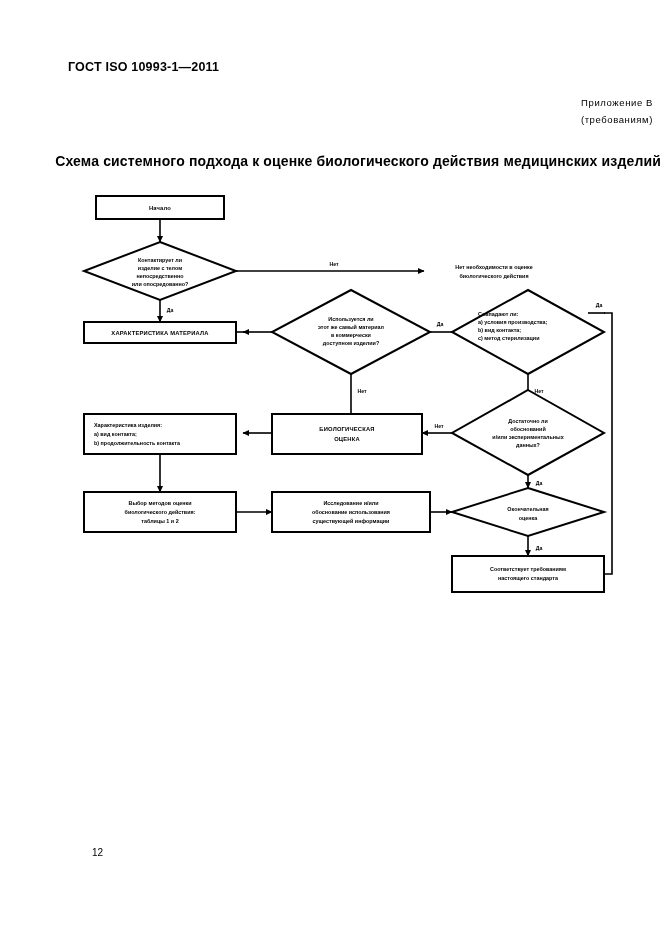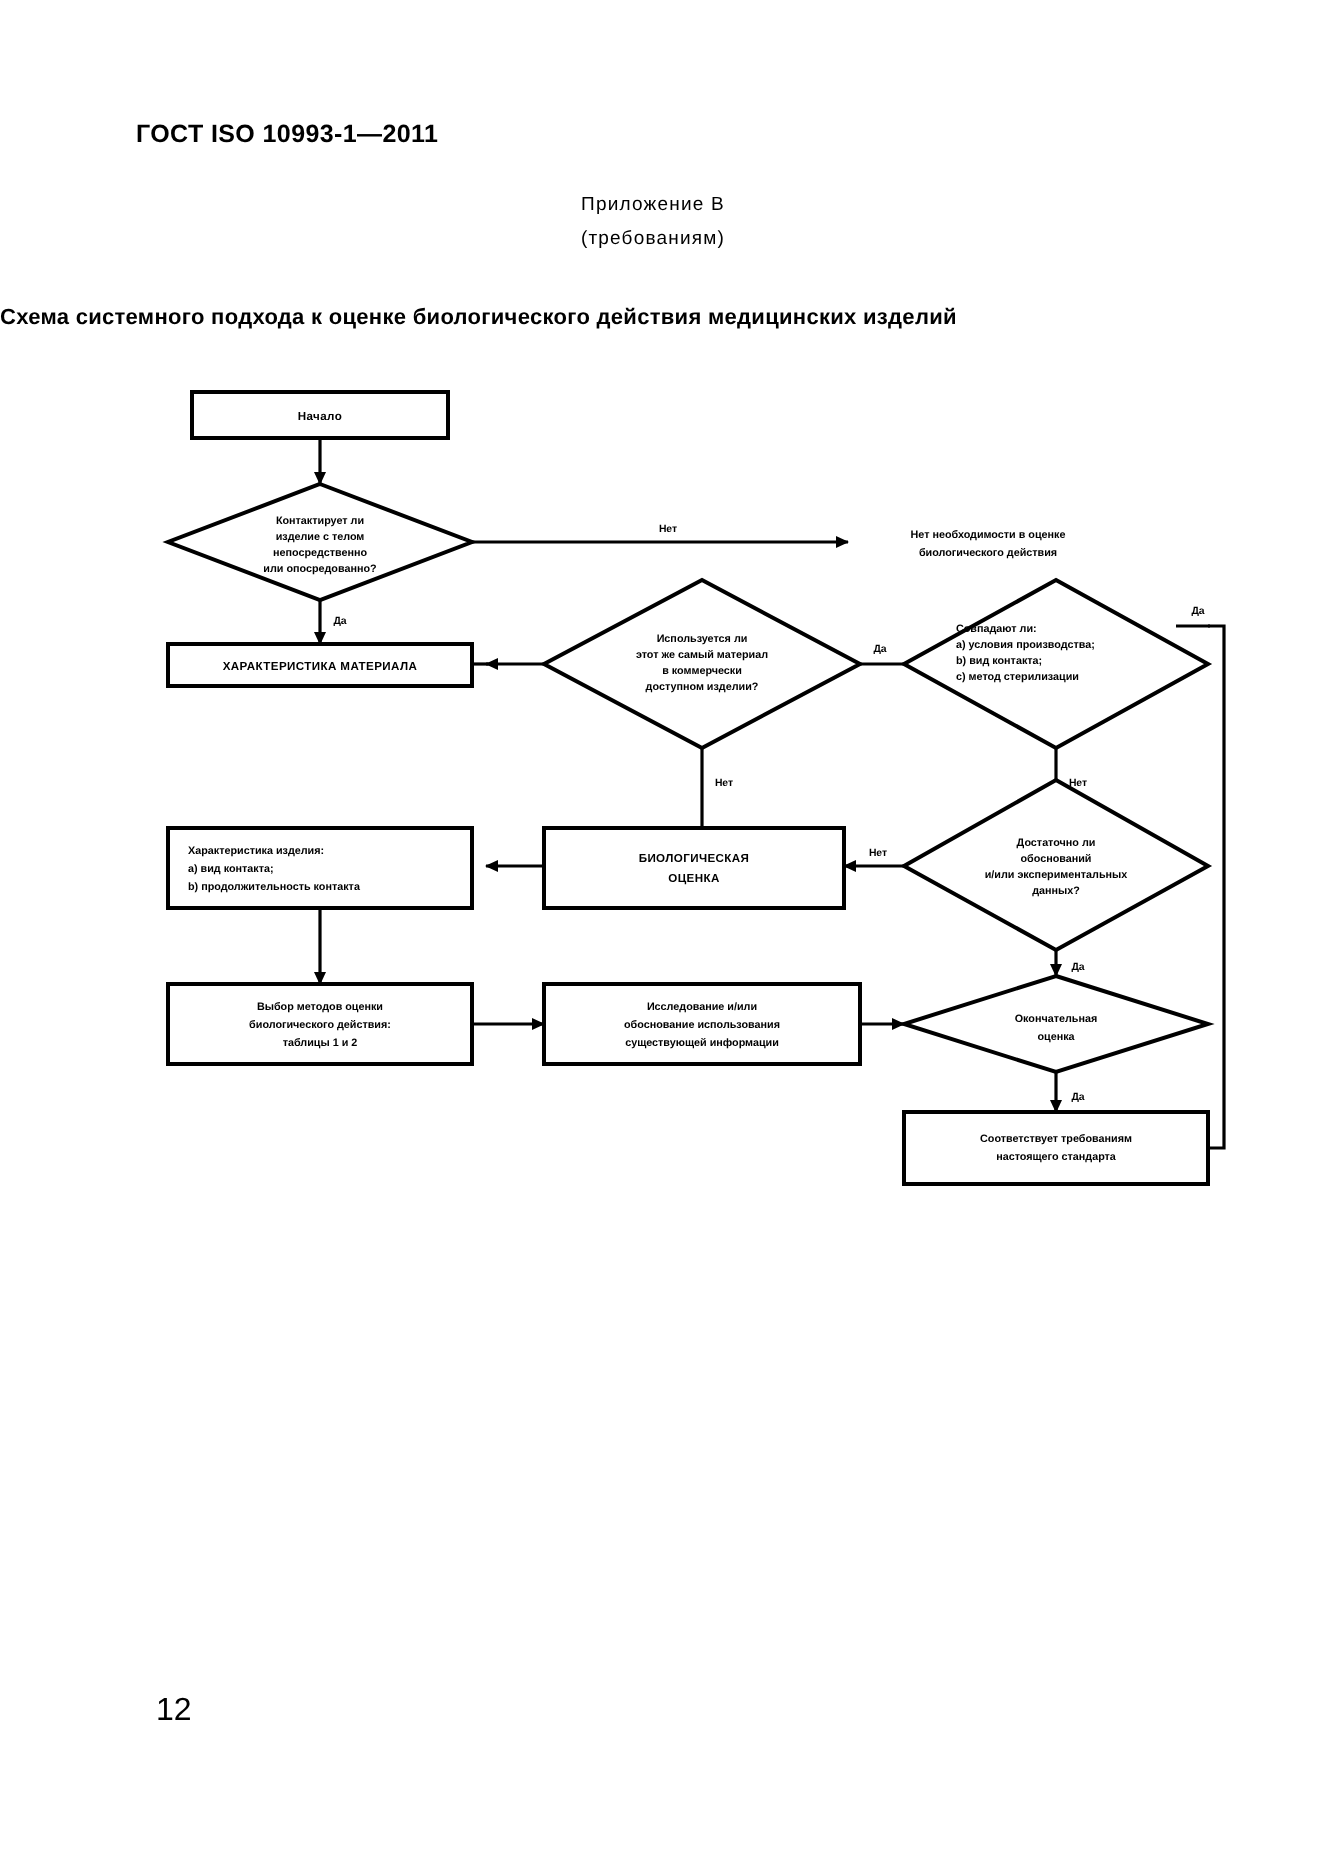--- a/index.html
+++ b/index.html
@@ -28,43 +28,43 @@
     font-size: 12.5px;
     font-weight: bold;
     letter-spacing: 0.2px;
     white-space: nowrap;
   }
   .annex-block {
     position: absolute;
     left: 0;
     top: 94px;
     width: 653px;
-    text-align: center;
+    text-align: right;
     font-size: 9.5px;
     line-height: 17px;
   }
   .annex-block .line {
     display: block;
     letter-spacing: 0.6px;
   }
   .scheme-title {
     position: absolute;
     left: 0;
     top: 153px;
     width: 661px;
-    text-align: left;
-    font-size: 11px;
+    text-align: right;
+    font-size: 14px;
     font-weight: bold;
     letter-spacing: 0.15px;
   }
   .page-number {
     position: absolute;
-    left: 78px;
+    left: 92px;
     top: 847px;
-    font-size: 16px;
+    font-size: 10px;
   }
   .flow-wrap {
     position: absolute;
     left: 0;
     top: 182px;
     width: 661px;
     height: 420px;
   }
   svg.flow {
     display: block;

